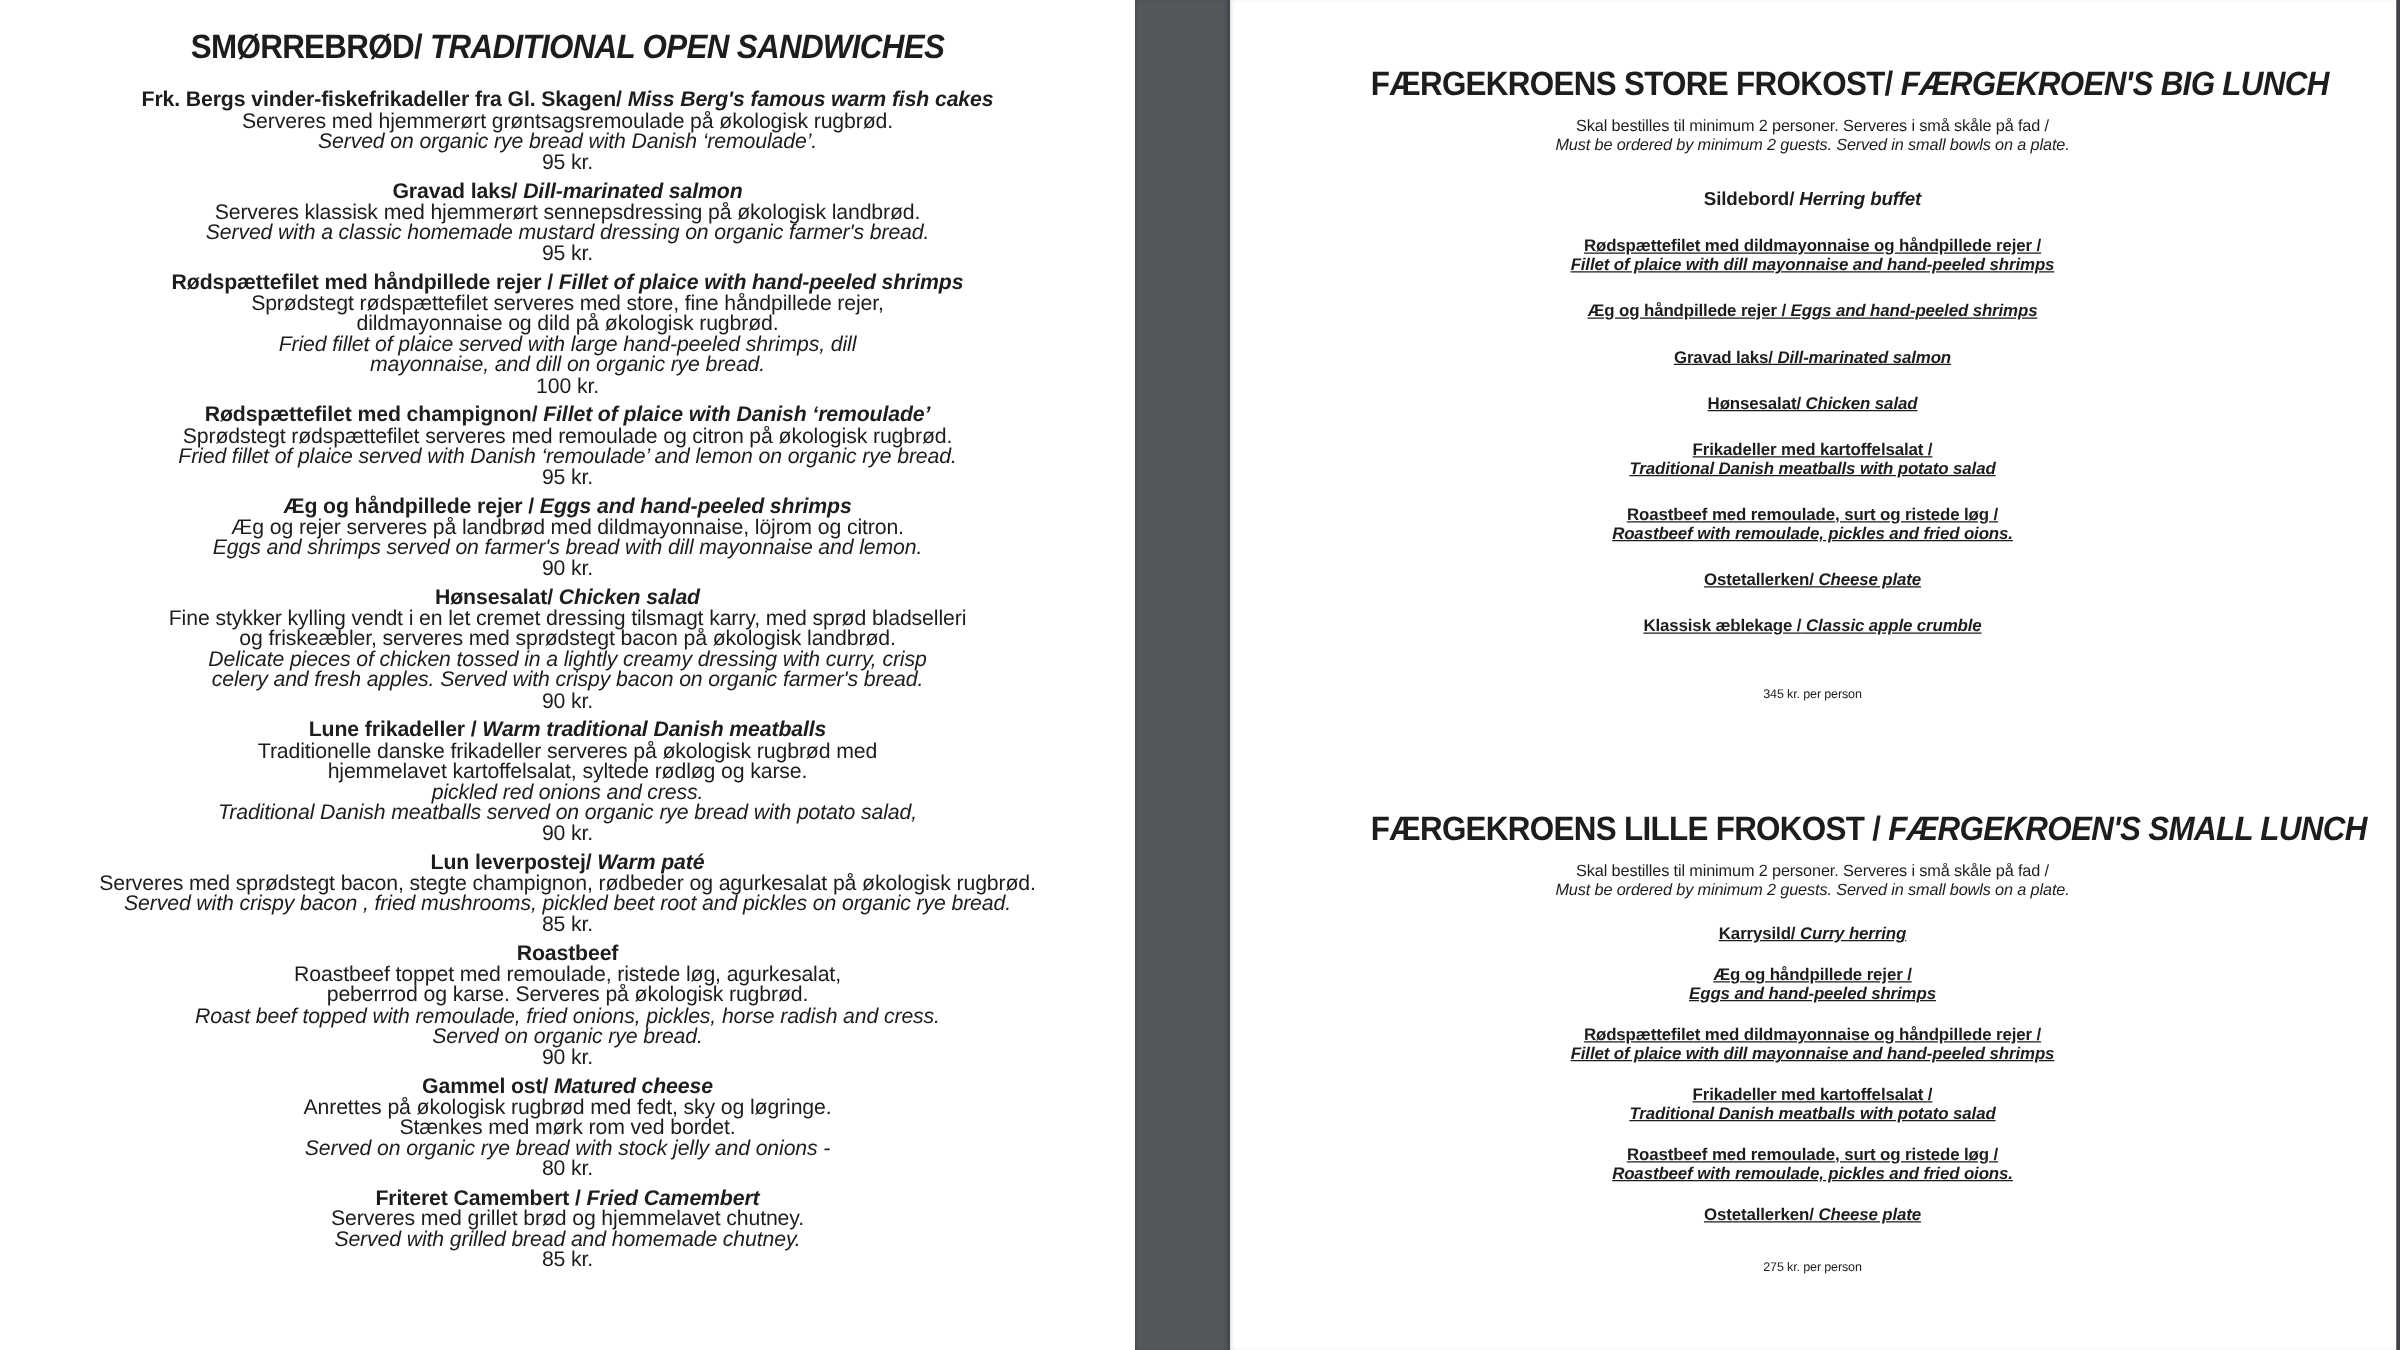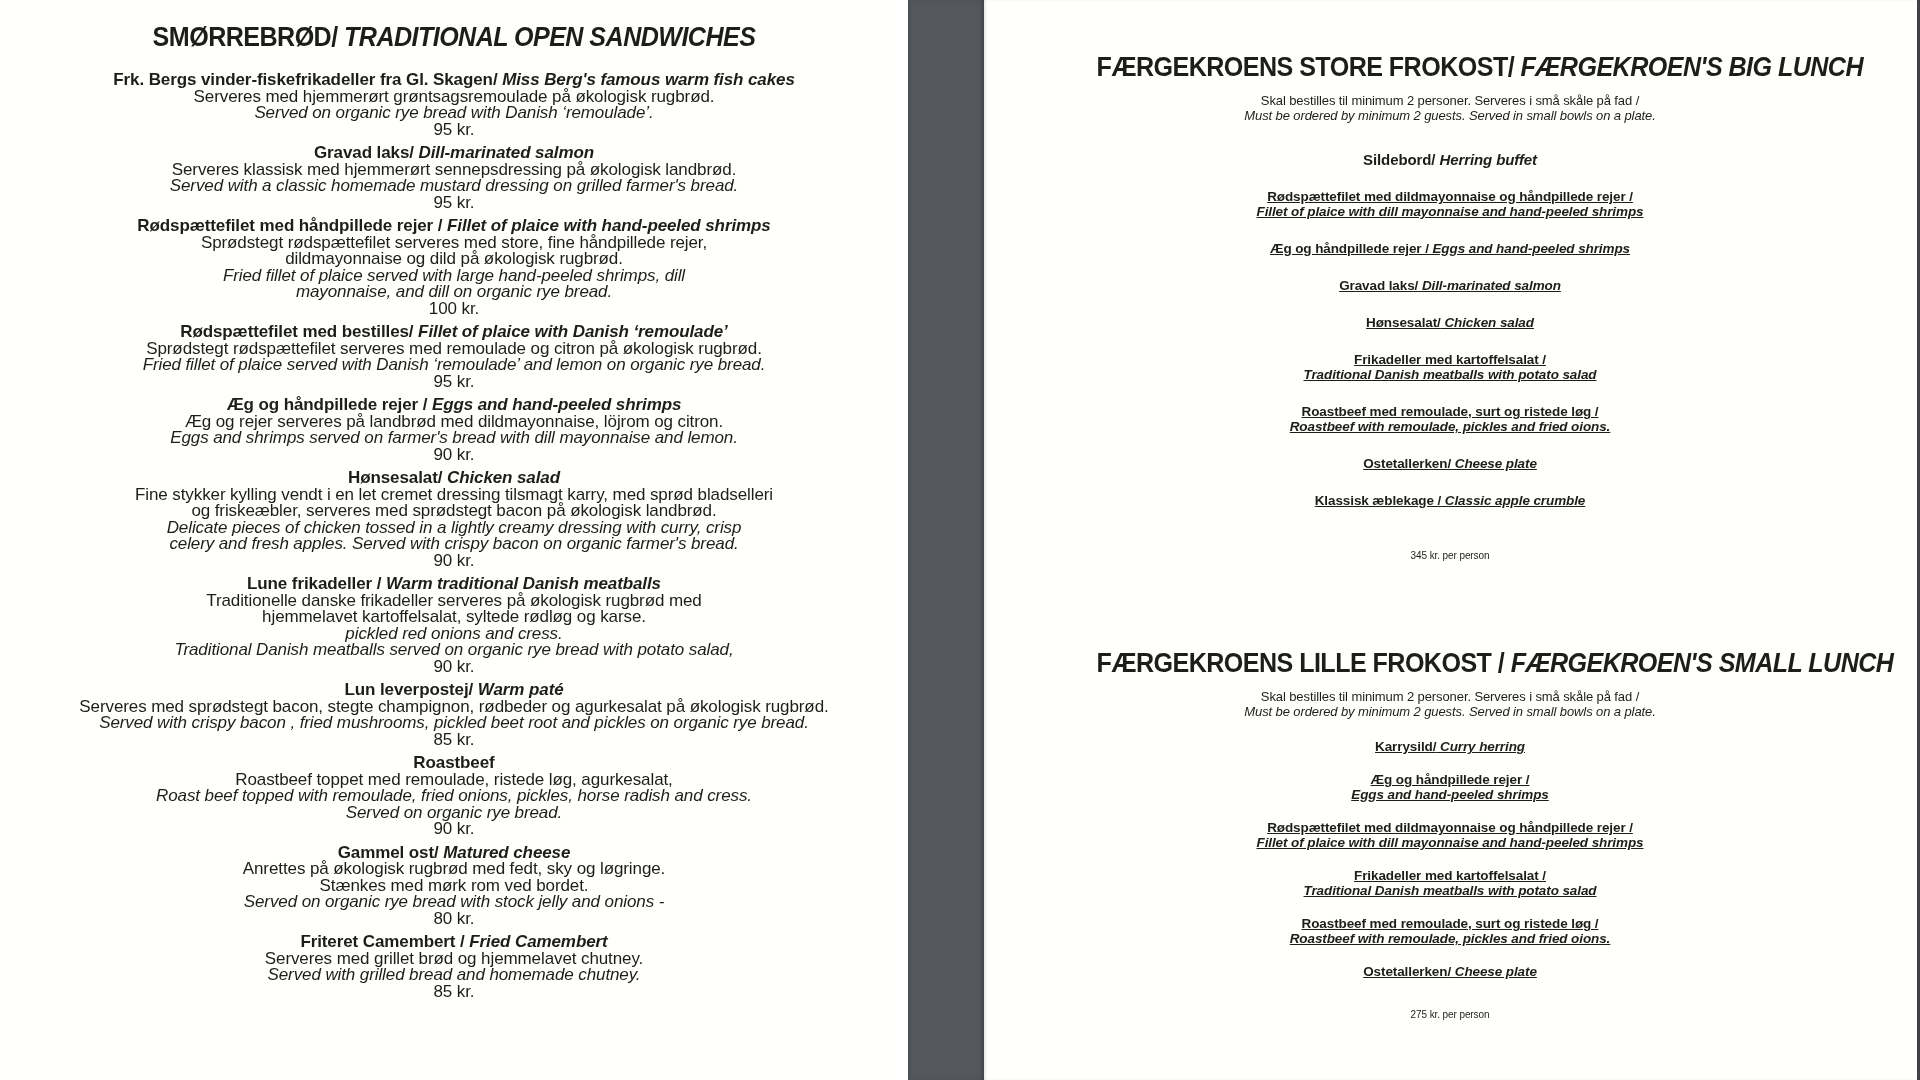--- a/index.html
+++ b/index.html
@@ -62,33 +62,33 @@
     <div class="items" id="left-items">
         <div class="item">
           <div class="item-name"><span>Frk. Bergs vinder-fiskefrikadeller fra Gl. Skagen/</span><span class="it"> Miss Berg's famous warm fish cakes</span></div>
           <div class="desc-da">Serveres med hjemmerørt grøntsagsremoulade på økologisk rugbrød.</div>
           <div class="desc-en">Served on organic rye bread with Danish ‘remoulade’.</div>
           <div class="price">95 kr.</div>
         </div>
         <div class="item">
           <div class="item-name"><span>Gravad laks/</span><span class="it"> Dill-marinated salmon</span></div>
           <div class="desc-da">Serveres klassisk med hjemmerørt sennepsdressing på økologisk landbrød.</div>
-          <div class="desc-en">Served with a classic homemade mustard dressing on grilled farmer's bread.</div>
+          <div class="desc-en">Served with a classic homemade mustard dressing on organic farmer's bread.</div>
           <div class="price">95 kr.</div>
         </div>
         <div class="item">
           <div class="item-name"><span>Rødspættefilet med håndpillede rejer /</span><span class="it"> Fillet of plaice with hand-peeled shrimps</span></div>
           <div class="desc-da">Sprødstegt rødspættefilet serveres med store, fine håndpillede rejer,</div>
           <div class="desc-da">dildmayonnaise og dild på økologisk rugbrød.</div>
           <div class="desc-en">Fried fillet of plaice served with large hand-peeled shrimps, dill</div>
           <div class="desc-en">mayonnaise, and dill on organic rye bread.</div>
           <div class="price">100 kr.</div>
         </div>
         <div class="item">
-          <div class="item-name"><span>Rødspættefilet med bestilles/</span><span class="it"> Fillet of plaice with Danish ‘remoulade’</span></div>
+          <div class="item-name"><span>Rødspættefilet med champignon/</span><span class="it"> Fillet of plaice with Danish ‘remoulade’</span></div>
           <div class="desc-da">Sprødstegt rødspættefilet serveres med remoulade og citron på økologisk rugbrød.</div>
           <div class="desc-en">Fried fillet of plaice served with Danish ‘remoulade’ and lemon on organic rye bread.</div>
           <div class="price">95 kr.</div>
         </div>
         <div class="item">
           <div class="item-name"><span>Æg og håndpillede rejer /</span><span class="it"> Eggs and hand-peeled shrimps</span></div>
           <div class="desc-da">Æg og rejer serveres på landbrød med dildmayonnaise, löjrom og citron.</div>
           <div class="desc-en">Eggs and shrimps served on farmer's bread with dill mayonnaise and lemon.</div>
           <div class="price">90 kr.</div>
         </div>
@@ -110,20 +110,21 @@
         </div>
         <div class="item">
           <div class="item-name"><span>Lun leverpostej/</span><span class="it"> Warm paté</span></div>
           <div class="desc-da">Serveres med sprødstegt bacon, stegte champignon, rødbeder og agurkesalat på økologisk rugbrød.</div>
           <div class="desc-en">Served with crispy bacon , fried mushrooms, pickled beet root and pickles on organic rye bread.</div>
           <div class="price">85 kr.</div>
         </div>
         <div class="item">
           <div class="item-name"><span>Roastbeef</span></div>
           <div class="desc-da">Roastbeef toppet med remoulade, ristede løg, agurkesalat,</div>
+          <div class="desc-da">peberrrod og karse. Serveres på økologisk rugbrød.</div>
           <div class="desc-en">Roast beef topped with remoulade, fried onions, pickles, horse radish and cress.</div>
           <div class="desc-en">Served on organic rye bread.</div>
           <div class="price">90 kr.</div>
         </div>
         <div class="item">
           <div class="item-name"><span>Gammel ost/</span><span class="it"> Matured cheese</span></div>
           <div class="desc-da">Anrettes på økologisk rugbrød med fedt, sky og løgringe.</div>
           <div class="desc-da">Stænkes med mørk rom ved bordet.</div>
           <div class="desc-en">Served on organic rye bread with stock jelly and onions -</div>
           <div class="price">80 kr.</div>

